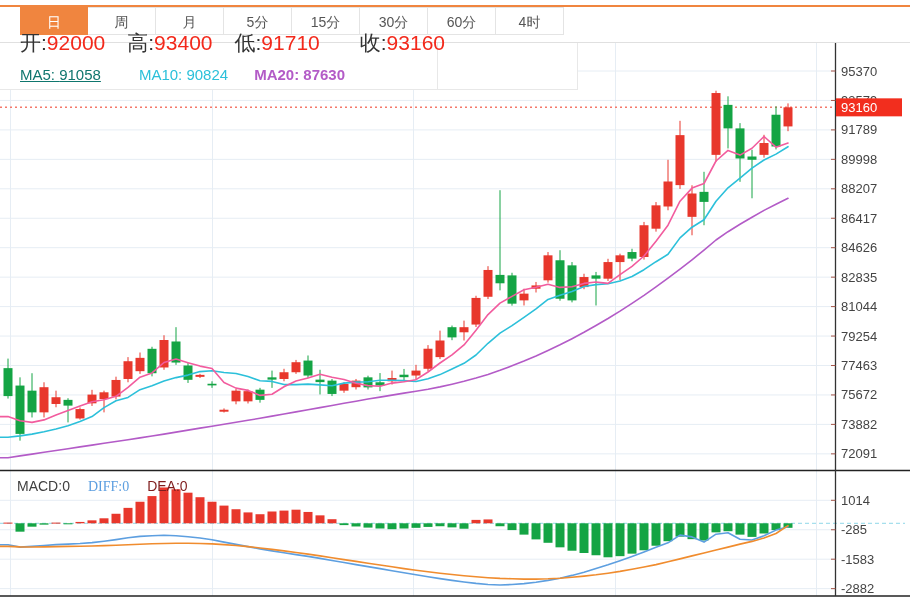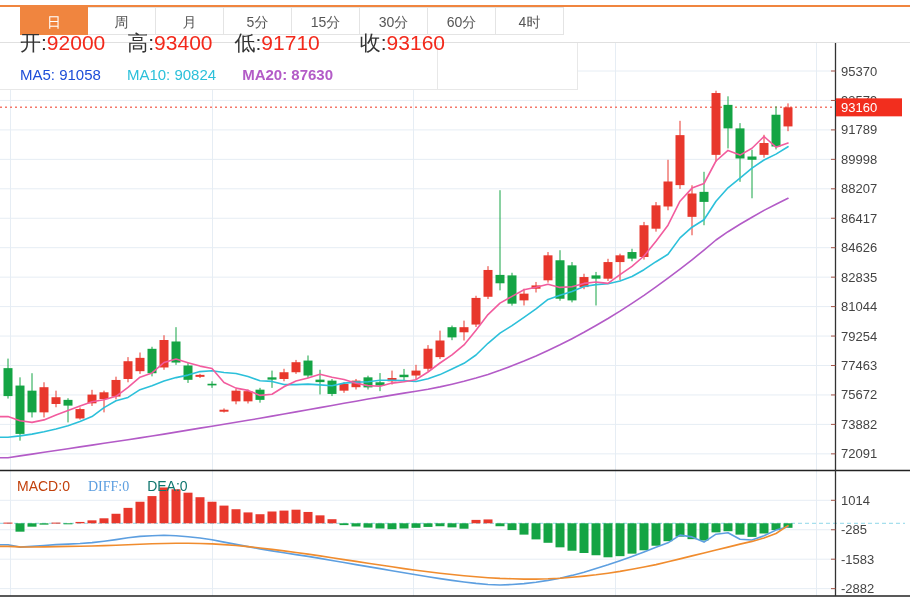--- a/index.html
+++ b/index.html
@@ -317,19 +317,19 @@
     </svg>
 
   <div class="info-box"></div>
   <div class="info-divider"></div>
 
   <div class="row1" style="left:20px">
     <span class="lbl">开:</span><span class="red-val" style="color: rgb(243, 41, 27);">92000</span><span class="sp" style="width:22px"></span><span class="lbl">高:</span><span class="red-val" style="color: rgb(243, 41, 27);">93400</span><span class="sp" style="width:22px"></span><span class="lbl">低:</span><span class="red-val" style="color: rgb(243, 41, 27);">91710</span><span class="sp" style="width:40px"></span><span class="lbl">收:</span><span class="red-val" style="color: rgb(243, 41, 27);">93160</span>
   </div>
 
   <div class="row2" style="left:20px">
-    <span id="ma5t" style="color: #1d4ed8;"><span>MA5:</span> <span>91058</span></span><span class="sp" style="width:26px"></span><span id="ma10t" style="color: rgb(44, 192, 218);"><span>MA10:</span> <span>90824</span></span><span class="sp" style="width:26px"></span><span id="ma20t" style="color: rgb(179, 91, 199); font-weight: bold;"><span>MA20:</span> <span>87630</span></span>
+    <span id="ma5t" style="color: #0f766e; text-decoration: underline;"><span>MA5:</span> <span>91058</span></span><span class="sp" style="width:26px"></span><span id="ma10t" style="color: rgb(44, 192, 218); margin-left: 12px;"><span>MA10:</span> <span>90824</span></span><span class="sp" style="width:26px"></span><span id="ma20t" style="color: rgb(179, 91, 199); font-weight: bold;"><span>MA20:</span> <span>87630</span></span>
   </div>
 
   <div class="macd-row">
-    <span id="macdt" style="color: #c2410c;"><span>MACD:</span><span>0</span></span><span class="sp" style="width:18px"></span><span id="difft" style="color: rgb(93, 159, 224); font-family: Liberation Serif, serif;"><span>DIFF:</span><span>0</span></span><span class="sp" style="width:18px"></span><span id="deat" style="color: #0f766e; margin-top: 36px;"><span>DEA:</span><span>0</span></span>
+    <span id="macdt" style="color: #404040;"><span>MACD:</span><span>0</span></span><span class="sp" style="width:18px"></span><span id="difft" style="color: rgb(93, 159, 224); font-family: Liberation Serif, serif;"><span>DIFF:</span><span>0</span></span><span class="sp" style="width:18px"></span><span id="deat" style="color: #7f1d1d; margin-top: 36px;"><span>DEA:</span><span>0</span></span>
   </div>
 </div>
 
 </body></html>

